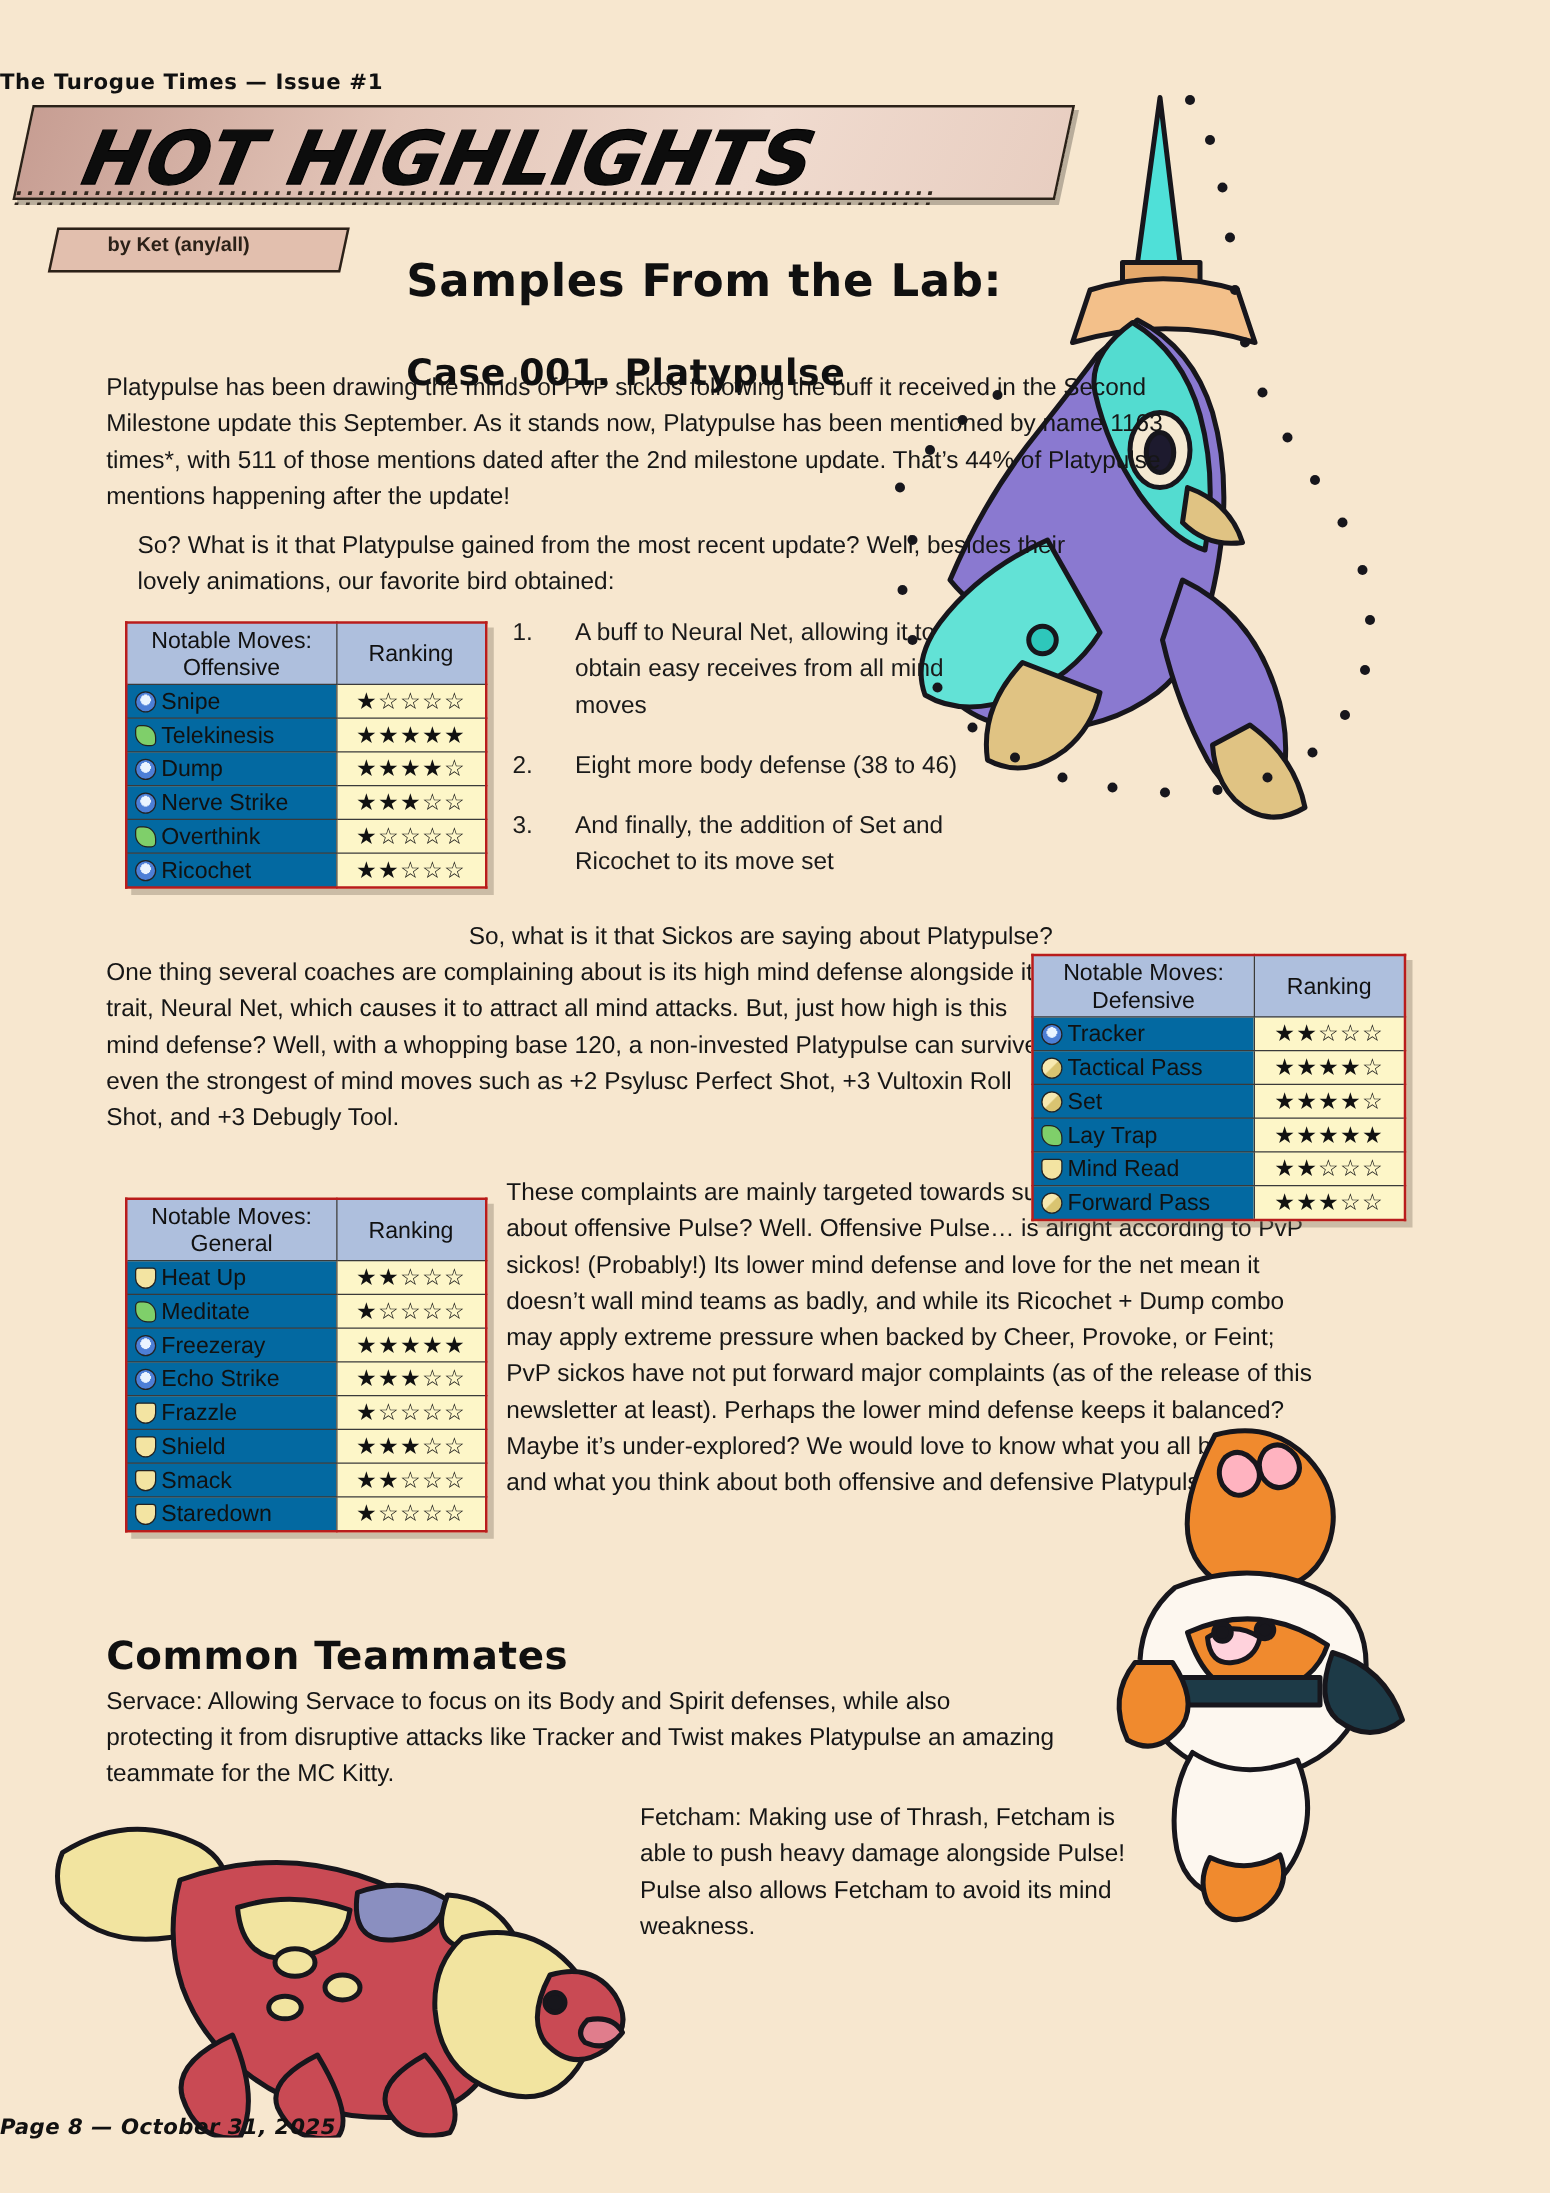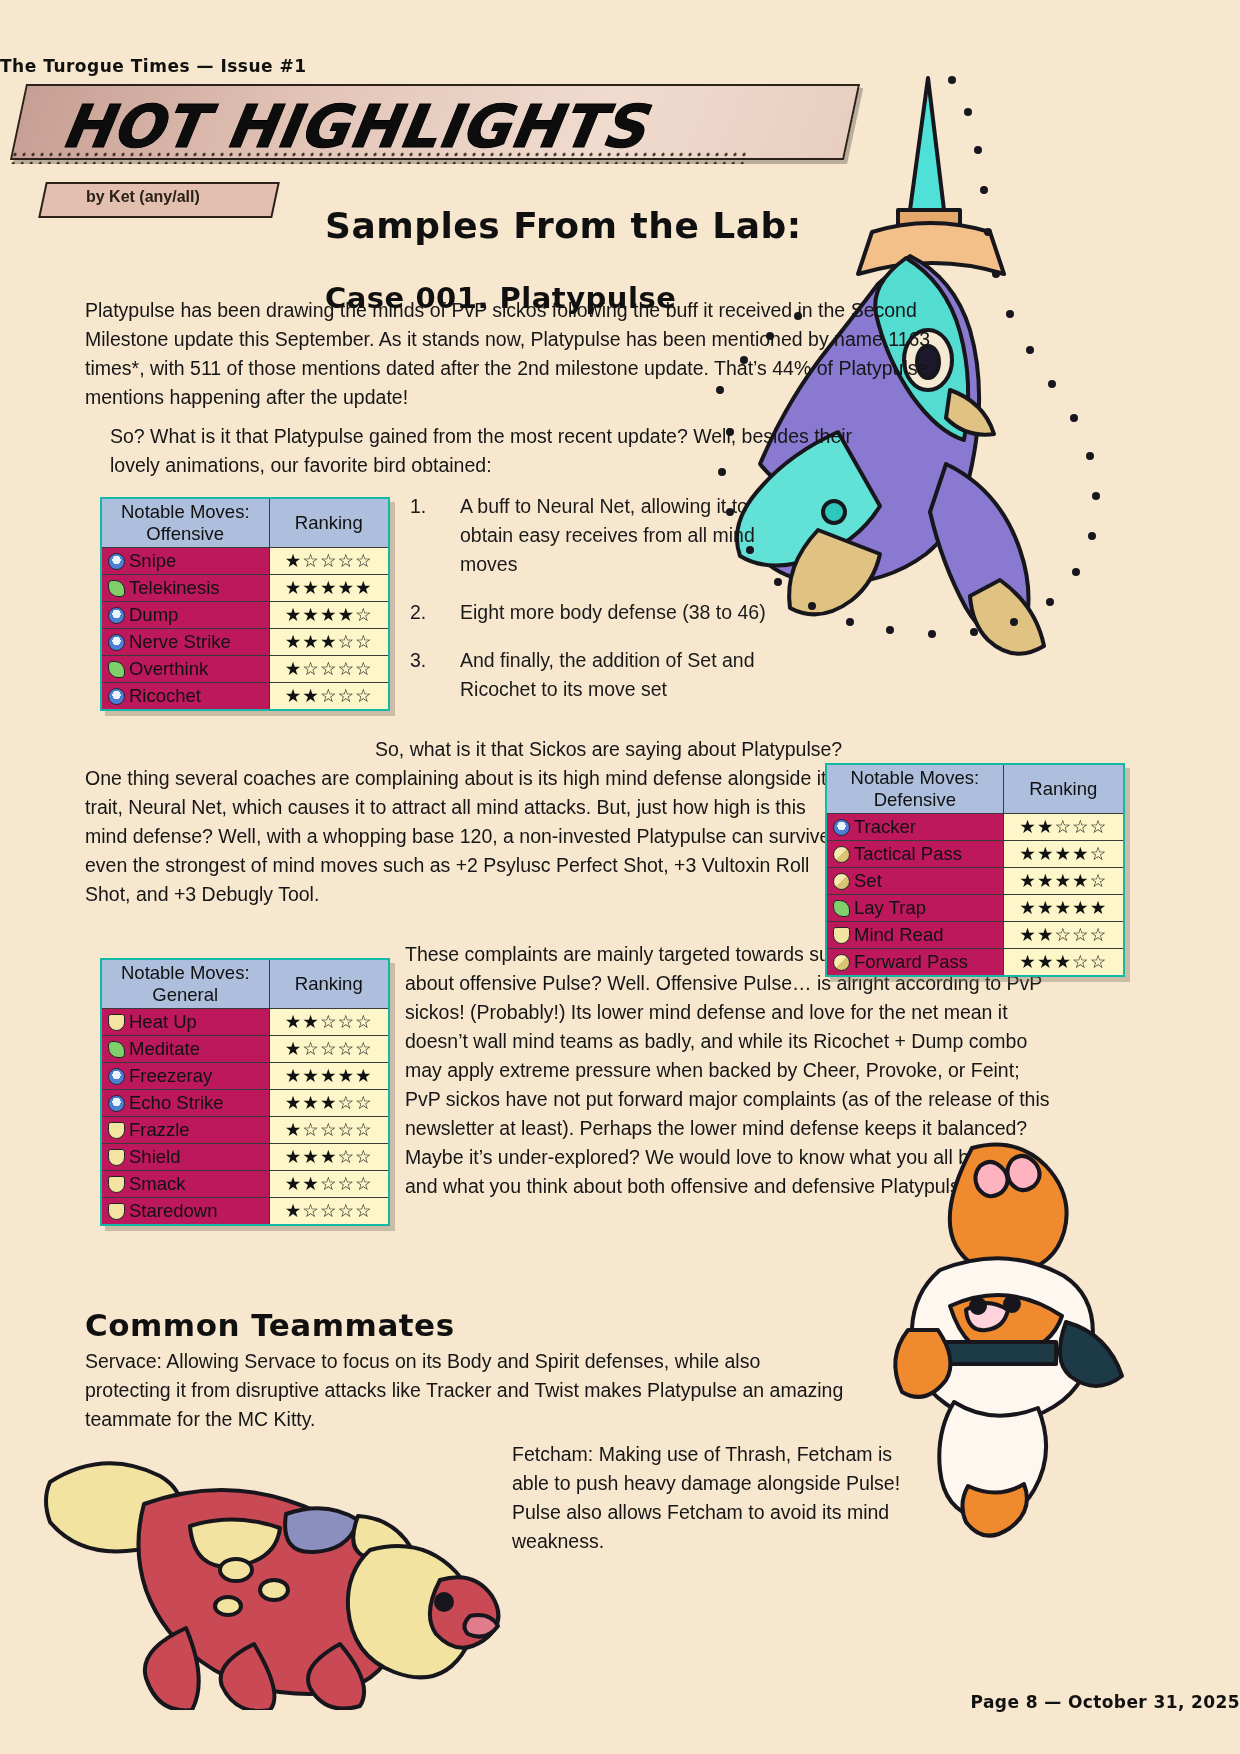--- a/index.html
+++ b/index.html
@@ -143,41 +143,41 @@
   .numlist-item {
     display: flex;
     margin-bottom: 19px;
   }
   .numlist-num { width: 50px; flex: none; }
   .numlist-text { flex: 1; }
 
   
   .movetable {
     position: absolute;
-    border: 2px solid #14b8a6;
+    border: 2px solid #b91c1c;
     border-collapse: collapse;
     background: #fdf6c8;
     box-shadow: 5px 5px 0 rgba(120,110,90,0.35);
     font-size: 18.5px;
   }
   .movetable th, .movetable td {
     border: 1px solid #3a3a3a;
     padding: 2px 6px;
     font-weight: normal;
     color: #111;
   }
   .movetable thead th {
     background: #aebfdd;
     font-size: 18.5px;
     text-align: center;
     font-weight: normal;
   }
   .movetable thead th.col-move { text-align: center; }
   .movetable td.move {
-    background: #be185d;
+    background: #0369a1;
     text-align: left;
     white-space: nowrap;
   }
   .movetable td.rank {
     background: #fdf6c8;
     text-align: center;
     letter-spacing: 1px;
     white-space: nowrap;
   }
   .hdr-sub { display: block; }
@@ -218,26 +218,27 @@
   #art-platypulse { top: 60px; left: 700px; width: 420px; height: 630px; }
   #art-fetcham { top: 1130px; left: 880px; width: 260px; height: 420px; }
   #art-servace { top: 1430px; left: 40px; width: 470px; height: 280px; }
 
   
   .footer {
     position: absolute;
     bottom: 42px;
     left: 0;
     width: 1240px;
-    text-align: right;
+    text-align: left;
     font-family: "DejaVu Sans", sans-serif;
     font-weight: bold;
     font-size: 17px;
     color: #111;
     letter-spacing: 0.4px;
+    font-style: italic;
   }
 </style>
 </head>
 <body>
 
 <div class="page">
 
   <div class="issue-line">The Turogue Times — Issue #1</div>
   <div class="banner"></div>
   <div class="banner-dots"></div>

